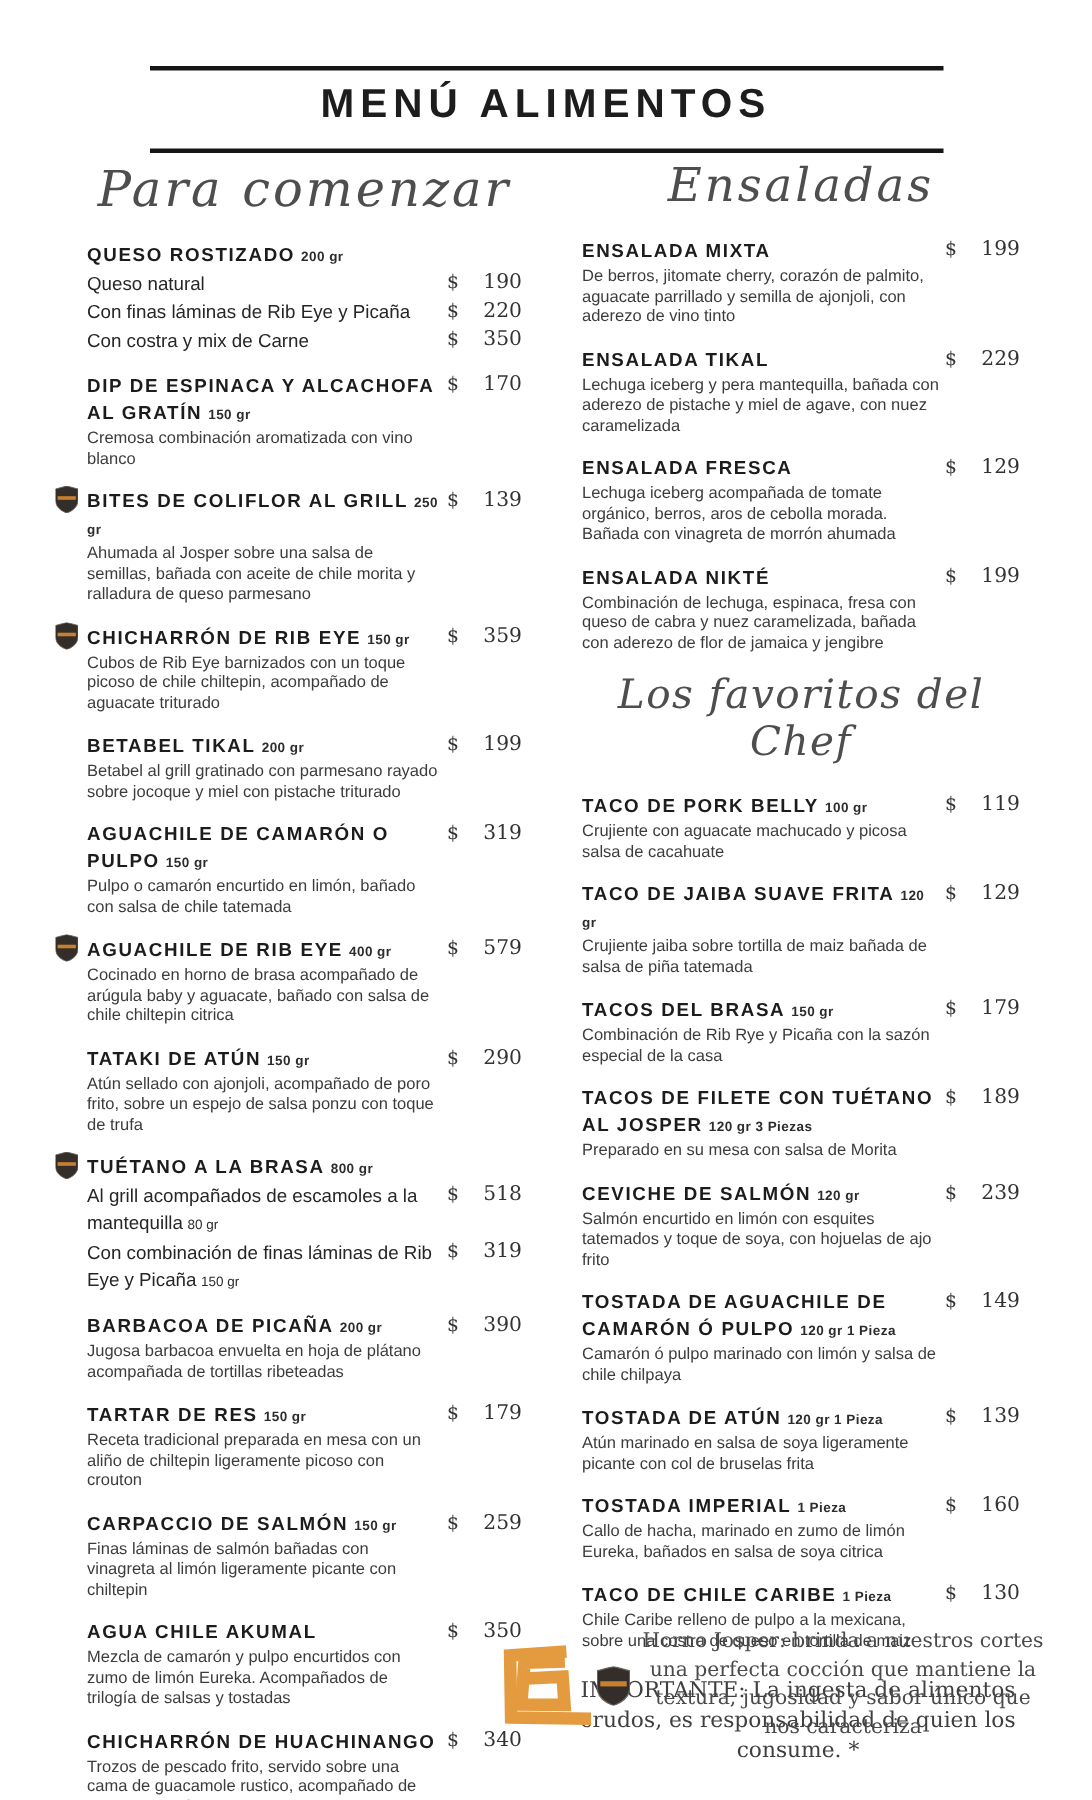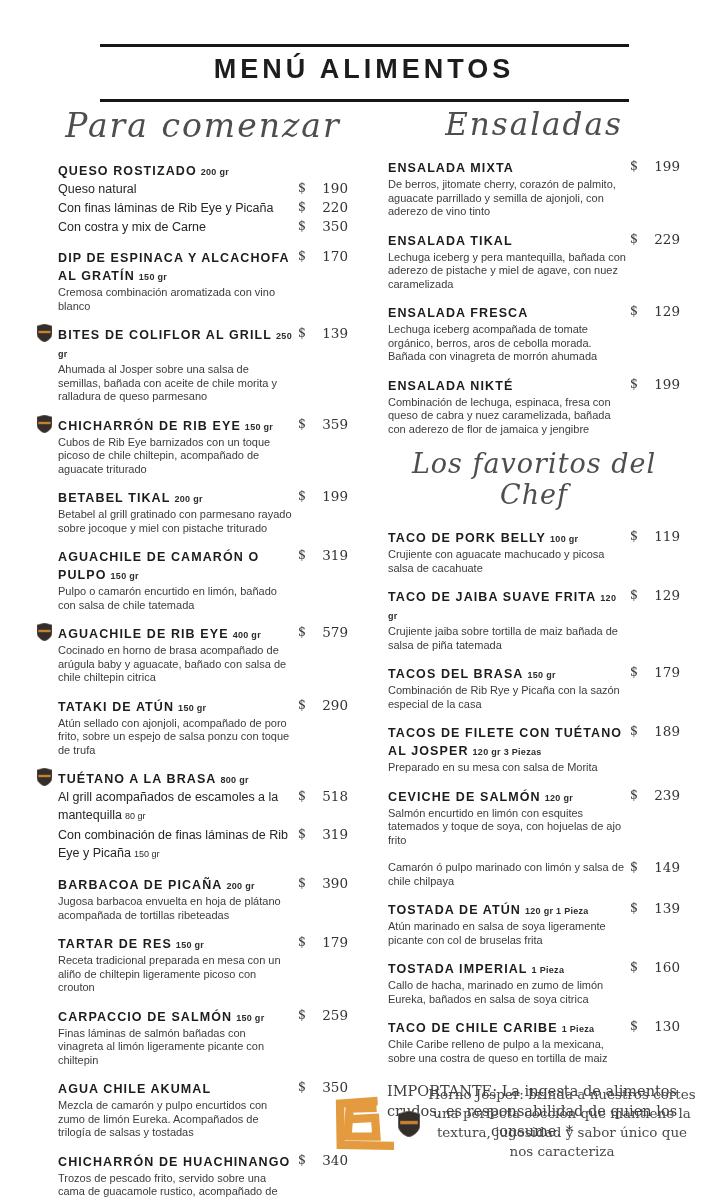--- a/index.html
+++ b/index.html
@@ -381,20 +381,21 @@
           </div>
           <div class="price">
             <span class="cur">$</span>
             <span class="val">239</span>
           </div>
         </div>
       </div>
       <div class="menu-item">
         <div class="item-row">
           <div class="item-main">
+            <div><span class="item-name">TOSTADA DE AGUACHILE DE CAMARÓN Ó PULPO</span><span class="item-size">120 gr  1 Pieza</span></div>
             <div class="item-desc">Camarón ó pulpo marinado con limón y salsa de chile chilpaya</div>
           </div>
           <div class="price">
             <span class="cur">$</span>
             <span class="val">149</span>
           </div>
         </div>
       </div>
       <div class="menu-item">
         <div class="item-row">

